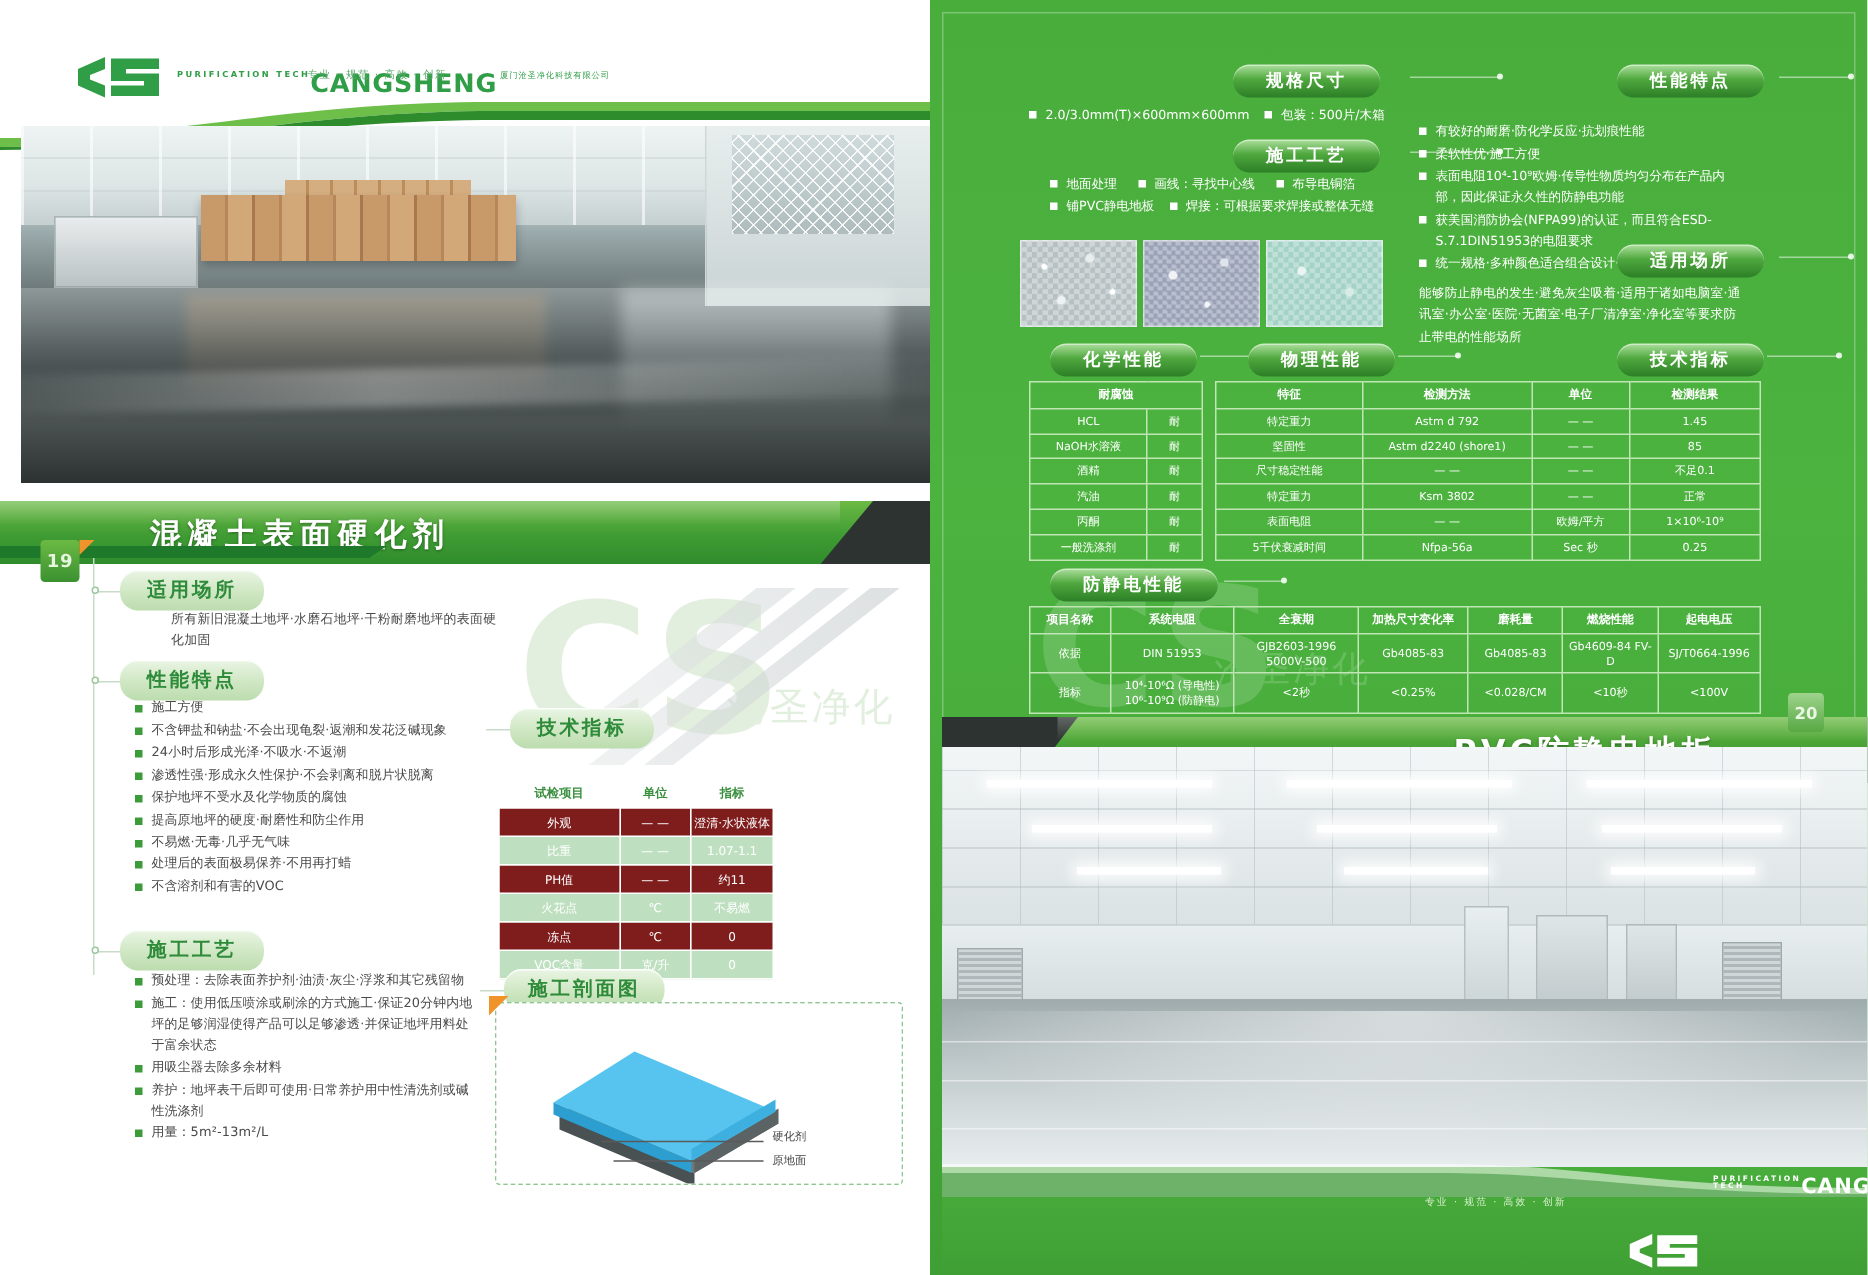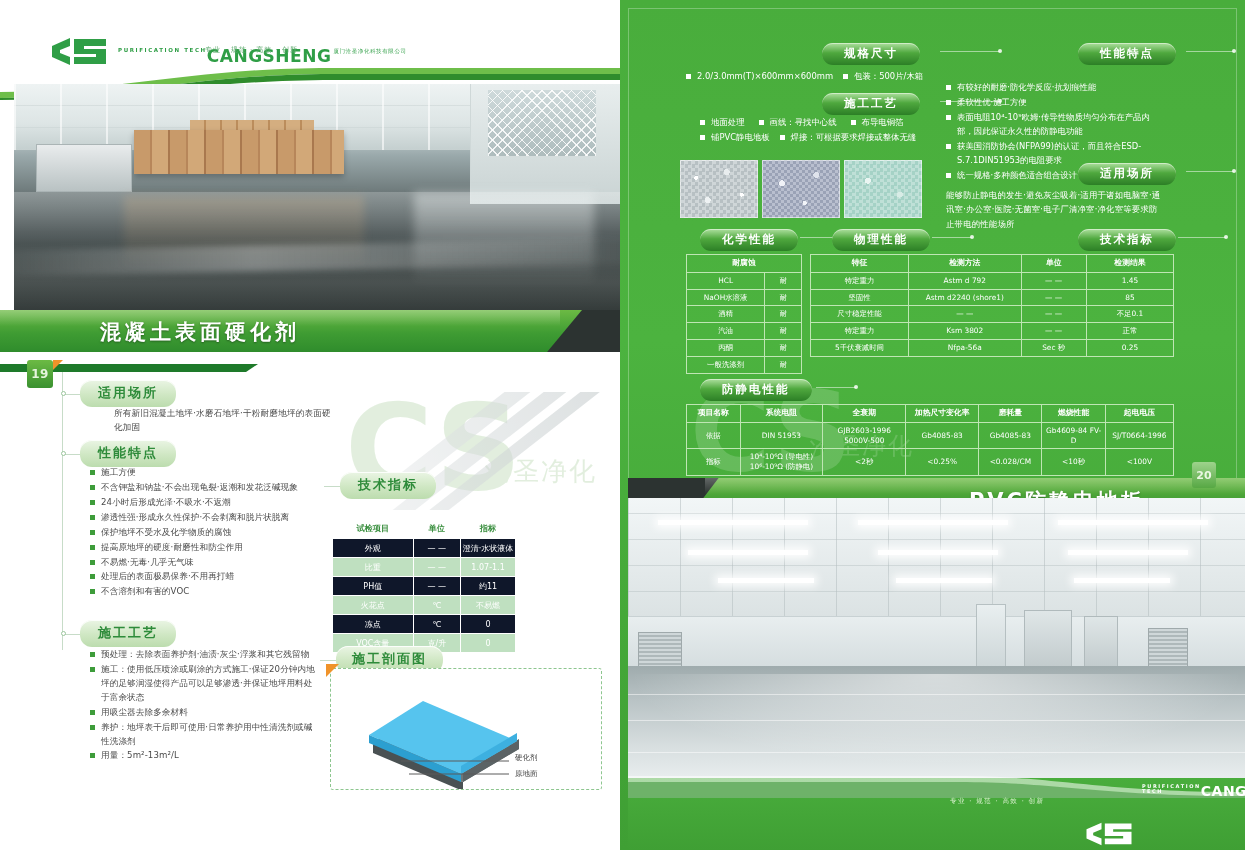--- a/index.html
+++ b/index.html
@@ -49,21 +49,21 @@
   .lp-photo .floorsheen { position:absolute; left:0; top:108px; width:100%; height:130px;
       background: linear-gradient(180deg, rgba(255,255,255,0.22), rgba(255,255,255,0.02) 40%, rgba(255,255,255,0.10) 70%, rgba(255,255,255,0) 100%); }
   .lp-photo .refl { position:absolute; left:110px; top:112px; width:240px; height:90px;
       background: linear-gradient(180deg, rgba(200,160,110,0.30), rgba(200,160,110,0) 80%); filter: blur(4px); }
   .lp-photo .refl2 { position:absolute; left:400px; top:108px; width:180px; height:110px;
       background: linear-gradient(180deg, rgba(235,240,240,0.45), rgba(235,240,240,0) 85%); filter: blur(5px); }
   .lp-photo .shine { position:absolute; left:-40px; top:160px; width:700px; height:26px;
       background: linear-gradient(90deg, rgba(255,255,255,0) 0%, rgba(255,255,255,.30) 40%, rgba(255,255,255,0) 100%);
       transform: rotate(-1.2deg); filter: blur(3px); }
 
-  .title-band { position:absolute; left:0; top:310px; width:620px; height:46px; }
+  .title-band { position:absolute; left:0; top:334px; width:620px; height:46px; }
   .title-band .tb-dark { position:absolute; left:0; top:0; width:620px; height:42px; background:#2c3331; }
   .title-band .tb-green { position:absolute; left:0; top:0; width:582px; height:42px;
       background:linear-gradient(180deg,#6cba44,#3f9c33 55%,#2f8c2c);
       clip-path: polygon(0 0, 100% 0, 94% 100%, 0 100%); }
   .title-band .tb-gloss { position:absolute; left:0; top:0; width:560px; height:16px;
       background:linear-gradient(180deg, rgba(255,255,255,.28), rgba(255,255,255,0)); }
   .title-band .tb-txt { position:absolute; left:100px; top:8px; font-size:21px; color:#fff; font-weight:bold; letter-spacing:4px;
       text-shadow: 0 1px 2px rgba(0,0,0,.35); }
   .tb-under { position:absolute; left:0; top:364px; width:620px; height:8px; background:#1e7a2a;
       clip-path: polygon(0 0, 258px 0, 246px 100%, 0 100%); }
@@ -90,21 +90,21 @@
   .blist { position:absolute; font-size:8.6px; color:#4a4a4a; line-height:1.62; letter-spacing:0.1px; }
   .blist .bi { display:flex; margin-bottom:1px; }
   .blist .bullet { flex:0 0 auto; width:5px; height:5px; background:#3d9c3a; margin:4px 6px 0 0; }
   .blist .bt { flex:1 1 auto; }
 
   
   .tt-wrap { position:absolute; left:332px; top:519px; width:184px; }
   .tt { width:100%; border-collapse:collapse; font-size:8px; color:#fff; }
   .tt th { background:#fff; color:#3a8f3f; font-weight:bold; font-size:8.2px; padding:4px 0; border-bottom:1px dashed #8bc48f; }
   .tt td { text-align:center; padding:3.5px 0; border:1px solid #fff; }
-  .tt tr.r-odd td { background:#0f172a; }
+  .tt tr.r-odd td { background:#7f1d1d; }
   .tt tr.r-even td { background:#bfe0c0; }
   .tt td.c1 { width:44%; }
   .tt td.c2 { width:26%; }
   .tt td.c3 { width:30%; }
   .tt th.c1 { width:44%; } .tt th.c2 { width:26%; } .tt th.c3 { width:30%; }
 
   
   .cs-box { position:absolute; left:330px; top:668px; width:272px; height:122px;
       border:1px dashed #8dc68f; border-radius:3px; background:#fff; }
   .cs-corner { position:absolute; left:326px; top:664px; width:0; height:0;
@@ -590,20 +590,26 @@
           <td>— —</td>
           <td>不足0.1</td>
         </tr>
     <tr>
           <td>特定重力</td>
           <td>Ksm 3802</td>
           <td>— —</td>
           <td>正常</td>
         </tr>
     <tr>
+          <td>表面电阻</td>
+          <td>— —</td>
+          <td>欧姆/平方</td>
+          <td>1×10⁶-10⁹</td>
+        </tr>
+    <tr>
           <td>5千伏衰减时间</td>
           <td>Nfpa-56a</td>
           <td>Sec 秒</td>
           <td>0.25</td>
         </tr>
   </tbody>
     </table>
 
   <div class="r-sec" style="left:700px; top:378px;">
     <span class="r-pill">防静电性能</span>

